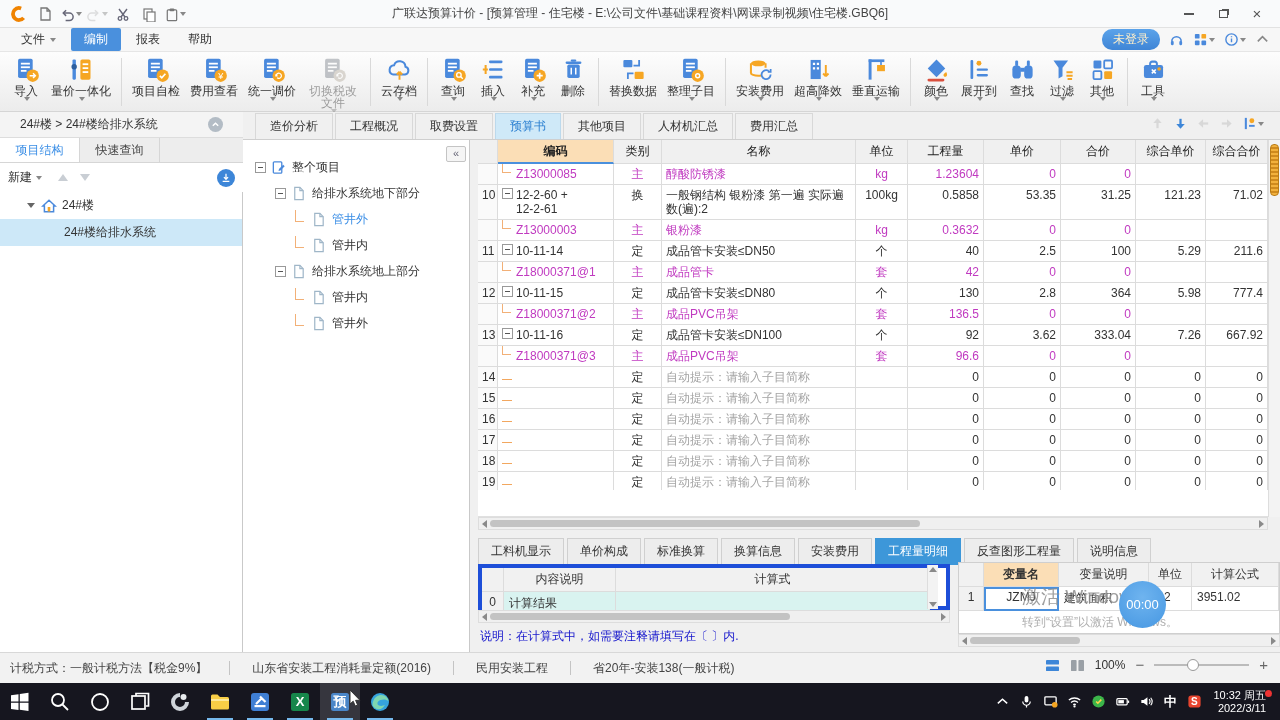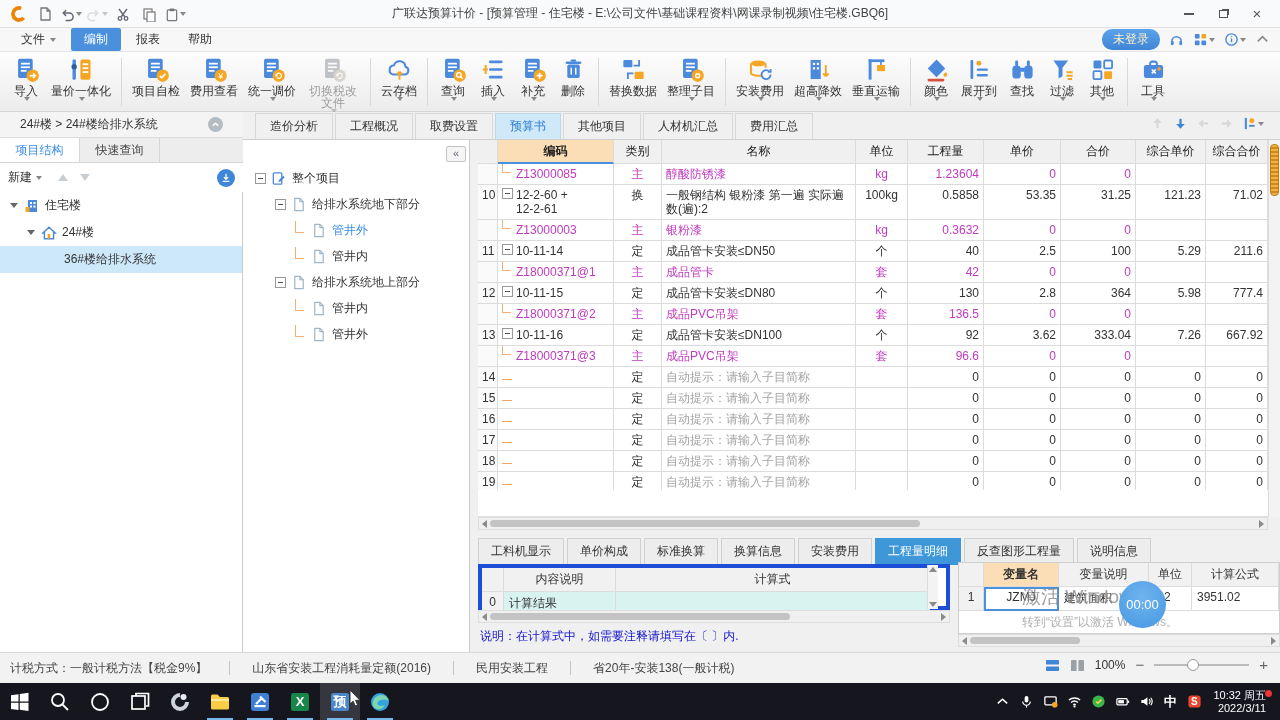--- a/index.html
+++ b/index.html
@@ -544,46 +544,32 @@
   </div>
   <div id="lp-tabs" class="abs">
       <span class="lp-tab active">
         <span>项目结构</span>
       </span>
       <span class="lp-tab">
         <span>快速查询</span>
       </span>
     </div>
   <div id="lp-tree" class="abs" style="left:0;top:192px;width:242px;">
-      <div class="lt-row" style="padding-left: 10px;">
-        <span class="lt-caret"></span>
-        <span style="margin-right: 5px;">
-          <svg width="16" height="16" viewBox="0 0 16 16">
-            <rect x="4" y="2" width="9" height="12" fill="#4a89dc"></rect>
-            <rect x="6" y="4" width="2" height="2" fill="#fff"></rect>
-            <rect x="9.5" y="4" width="2" height="2" fill="#fff"></rect>
-            <rect x="6" y="7.5" width="2" height="2" fill="#fff"></rect>
-            <rect x="9.5" y="7.5" width="2" height="2" fill="#fff"></rect>
-            <rect x="1.5" y="9" width="4" height="5" fill="#f6a623"></rect>
-          </svg>
-        </span>
-        <span>住宅楼</span>
-      </div>
       <div class="lt-row" style="padding-left: 27px;">
         <span class="lt-caret"></span>
         <span style="margin-right: 5px;">
           <svg width="16" height="16" viewBox="0 0 16 16">
             <path d="M8 2.2L1.8 8H3.4v5.8h9.2V8H14.2z" fill="none" stroke="#4a89dc" stroke-width="1.5"></path>
             <rect x="6.7" y="9" width="2.6" height="4.5" fill="#f6a623"></rect>
           </svg>
         </span>
         <span>24#楼</span>
       </div>
       <div class="lt-row selected" style="padding-left: 44px;">
-        <span style="margin-left: 20px;">36#楼给排水系统</span>
+        <span style="margin-left: 20px;">24#楼给排水系统</span>
       </div>
     </div>
 
   <div id="main-tabs" class="abs">
       <span class="m-tab"><span>造价分析</span></span>
       <span class="m-tab"><span>工程概况</span></span>
       <span class="m-tab"><span>取费设置</span></span>
       <span class="m-tab active"><span>预算书</span></span>
       <span class="m-tab"><span>其他项目</span></span>
       <span class="m-tab"><span>人材机汇总</span></span>
@@ -618,21 +604,21 @@
         <svg width="15" height="15" viewBox="0 0 16 16">
           <rect x="3" y="2" width="2.2" height="12" fill="#4a89dc"></rect>
           <circle cx="10.5" cy="5" r="2.6" fill="#f6a623"></circle>
           <rect x="7.5" y="9.5" width="6" height="2" fill="#4a89dc"></rect>
         </svg>
         <span class="caret-d"></span>
       </span>
     </div>
 
   <div id="tree-panel" class="abs">
-    <div id="pt-rows" style="padding:25px 0 0 0;">
+    <div id="pt-rows" style="padding:14px 0 0 0;">
         <div class="pt-row" style="padding-left: 12px;">
           <span class="expbox"></span>
           <span style="margin-left: 5px;">
             <svg width="15" height="15" viewBox="0 0 16 16">
               <rect x="2.5" y="2" width="9" height="12" rx="1" fill="#fff" stroke="#4a89dc" stroke-width="1.4"></rect>
               <path d="M8.5 9.5L13 5l1.6 1.6-4.5 4.5-2.1.5z" fill="#4a89dc"></path>
             </svg>
           </span>
           <span class="lbl">整个项目</span>
         </div>

